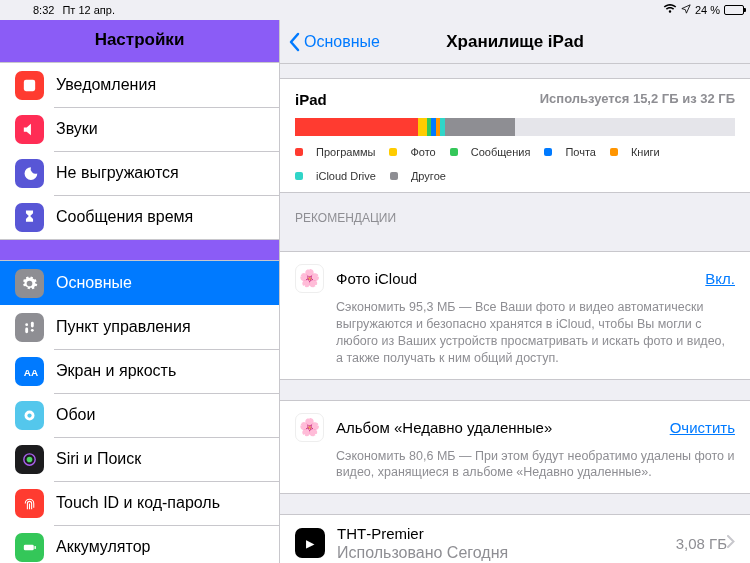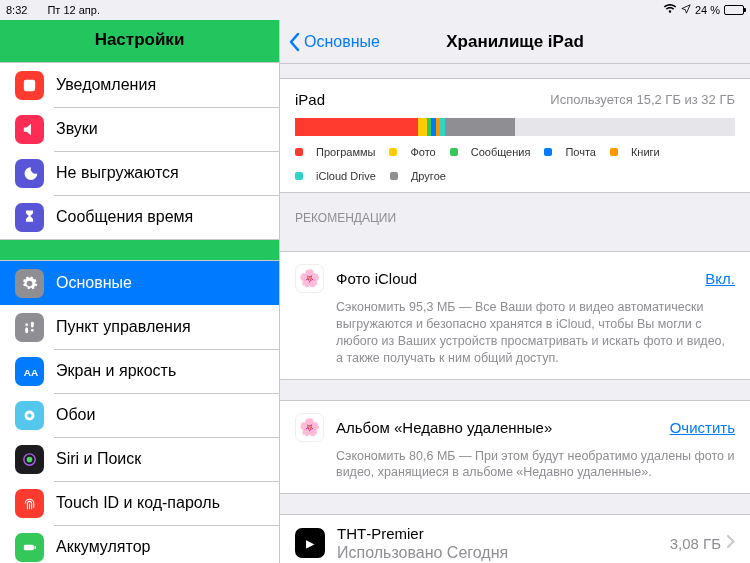--- a/index.html
+++ b/index.html
@@ -1,29 +1,29 @@
 <!DOCTYPE html>
 <html><head>
 <meta charset="utf-8">
 <style>
 * { margin: 0; padding: 0; box-sizing: border-box; font-family: -apple-system, "Helvetica Neue", Helvetica, Arial, sans-serif; }
 body { width: 750px; height: 563px; background: #efeff4; overflow: hidden; -webkit-font-smoothing: antialiased; }
 
 
 .status-bar { height: 20px; display: flex; align-items: center; justify-content: space-between; font-size: 11px; padding: 0 6px; color: #000; }
-.status-left { display: flex; align-items: center; gap: 20px; }
+.status-left { display: flex; align-items: center; gap: 8px; margin-left: 27px; }
 .status-right { display: flex; align-items: center; gap: 4px; }
 .battery { width: 20px; height: 10px; border: 1px solid #000; border-radius: 2px; position: relative; }
 .battery::after { content: ""; position: absolute; right: -3px; top: 2px; width: 2px; height: 4px; background: #000; border-radius: 0 1px 1px 0; }
 .battery-fill { height: 100%; width: 24%; background: #000; }
 
 .container { display: flex; height: 543px; }
 
 
-.sidebar { width: 280px; border-right: 1px solid #c8c7cc; background: #22c55e; overflow-y: auto; }
+.sidebar { width: 280px; border-right: 1px solid #c8c7cc; background: #8b5cf6; overflow-y: auto; }
 .sidebar-header { text-align: center; font-size: 17px; font-weight: 600; padding: 10px 0 12px; }
 .group { background: #fff; border-top: 1px solid #c8c7cc; border-bottom: 1px solid #c8c7cc; margin-bottom: 20px; }
 .row { display: flex; align-items: center; height: 44px; padding: 0 15px; position: relative; cursor: pointer; }
 .row + .row::before { content: ""; position: absolute; left: 54px; right: 0; top: 0; height: 1px; background: #c8c7cc; }
 .row .icon { width: 29px; height: 29px; border-radius: 7px; display: flex; align-items: center; justify-content: center; margin-right: 12px; flex-shrink: 0; color: #fff; }
 .row .icon svg { width: 17px; height: 17px; }
 .row .label { font-size: 16px; color: #000; }
 .row.selected { background: #007aff; }
 .row.selected .label { color: #fff; }
 .row.selected + .row::before { display:none; }
@@ -32,21 +32,21 @@
 .detail { flex: 1; display: flex; flex-direction: column; overflow: hidden; }
 .nav { height: 44px; display: flex; align-items: center; padding: 0 8px; position: relative; border-bottom: 1px solid #c8c7cc; background:#efeff4; }
 .back { display: flex; align-items: center; color: #007aff; font-size: 16px; cursor: pointer; }
 .back svg { width: 12px; height: 20px; margin-right: 4px; }
 .nav-title { position: absolute; left: 0; right: 0; text-align: center; font-size: 17px; font-weight: 600; pointer-events: none; }
 .content { flex: 1; overflow-y: auto; padding-bottom: 0; }
 
 .card { background: #fff; border-top: 1px solid #c8c7cc; border-bottom: 1px solid #c8c7cc; margin-top: 20px; }
 .card:first-child { margin-top: 14px; }
 .storage-card { padding: 12px 15px 10px; }
-.storage-top { display: flex; justify-content: space-between; align-items: center; margin-bottom: 10px; }
+.storage-top { display: flex; justify-content: space-between; align-items: flex-start; margin-bottom: 10px; font-weight: bold; }
 .storage-device { font-size: 15px; }
 .storage-used { font-size: 13px; color: #8e8e93; }
 .bar { height: 18px; border-radius: 0; background: #e5e5ea; display: flex; overflow: hidden; margin-bottom: 10px; }
 .seg { height: 100%; }
 .legend { display: flex; flex-wrap: wrap; gap: 12px 14px; font-size: 11px; color: #333; }
 .legend-item { display: flex; align-items: center; gap: 13px; }
 .swatch { width: 8px; height: 8px; border-radius: 2px; }
 
 .section-label { font-size: 12px; color: #8e8e93; padding: 18px 15px 6px; }
 
@@ -55,21 +55,21 @@
 .rec-icon { width: 29px; height: 29px; border-radius: 7px; margin-right: 12px; display:flex; align-items:center; justify-content:center; font-size:17px; background:#fff; border:1px solid #eee; }
 .rec-title { font-size: 15px; flex: 1; }
 .rec-action { font-size: 15px; color: #007aff; text-decoration: underline; cursor: pointer; }
 .rec-desc { font-size: 12.5px; color: #8e8e93; line-height: 1.35; margin-left: 41px; }
 
 .app-row { display: flex; align-items: center; height: 56px; padding: 0 15px; position: relative; cursor:pointer; }
 .app-icon { width: 30px; height: 30px; border-radius: 7px; margin-right: 12px; flex-shrink: 0; display:flex;align-items:center;justify-content:center;color:#fff;font-size:10px;font-weight:600; }
 .app-text { flex: 1; }
 .app-name { font-size: 15px; color: #000; line-height:1.2; }
 .app-sub { font-size: 16px; color: #8e8e93; line-height:1.2; }
-.app-size { font-size: 15px; color: #8e8e93; margin-right: 6px; }
+.app-size { font-size: 15px; color: #8e8e93; }
 .chev { color: #c7c7cc; }
 .chev svg { width:8px; height:13px; }
 
 ::-webkit-scrollbar { display: none; }
 </style>
 </head>
 <body>
 
 <div class="status-bar">
   <div class="status-left">

